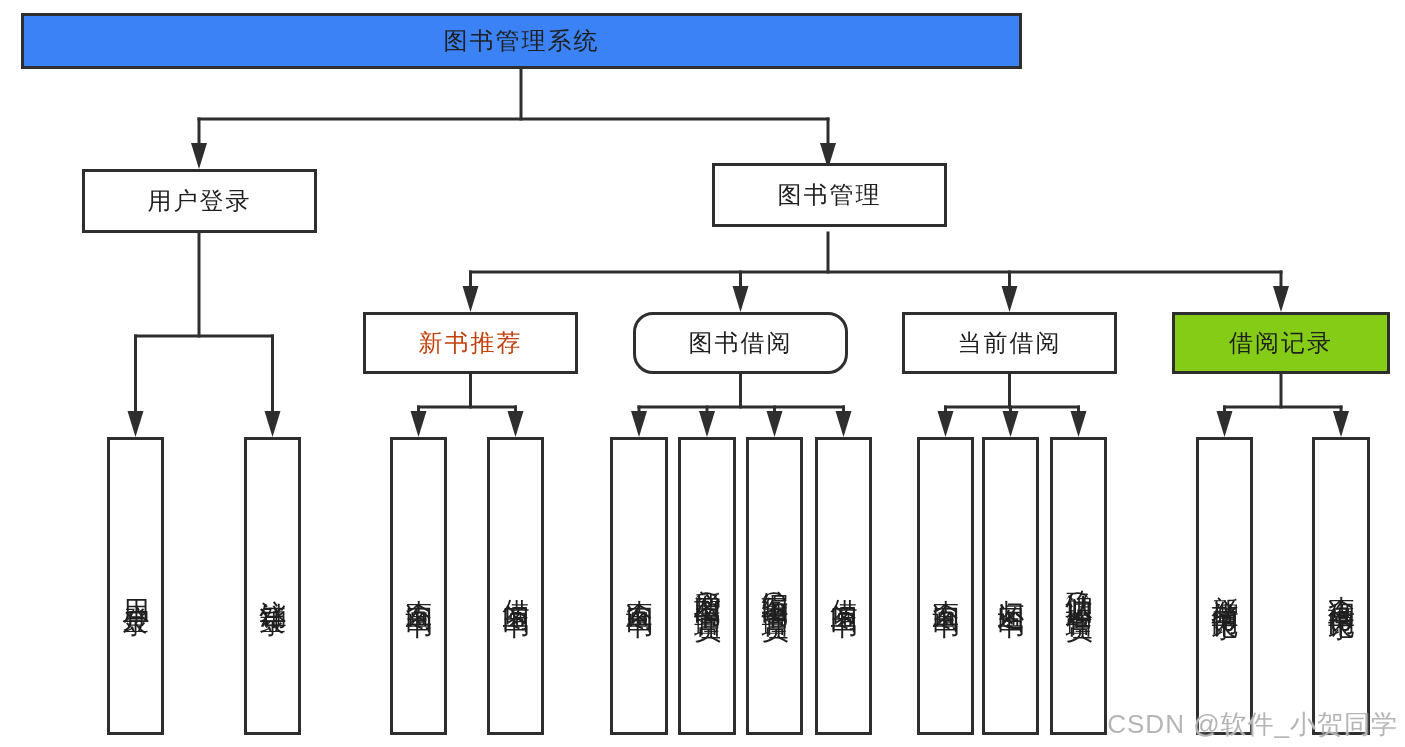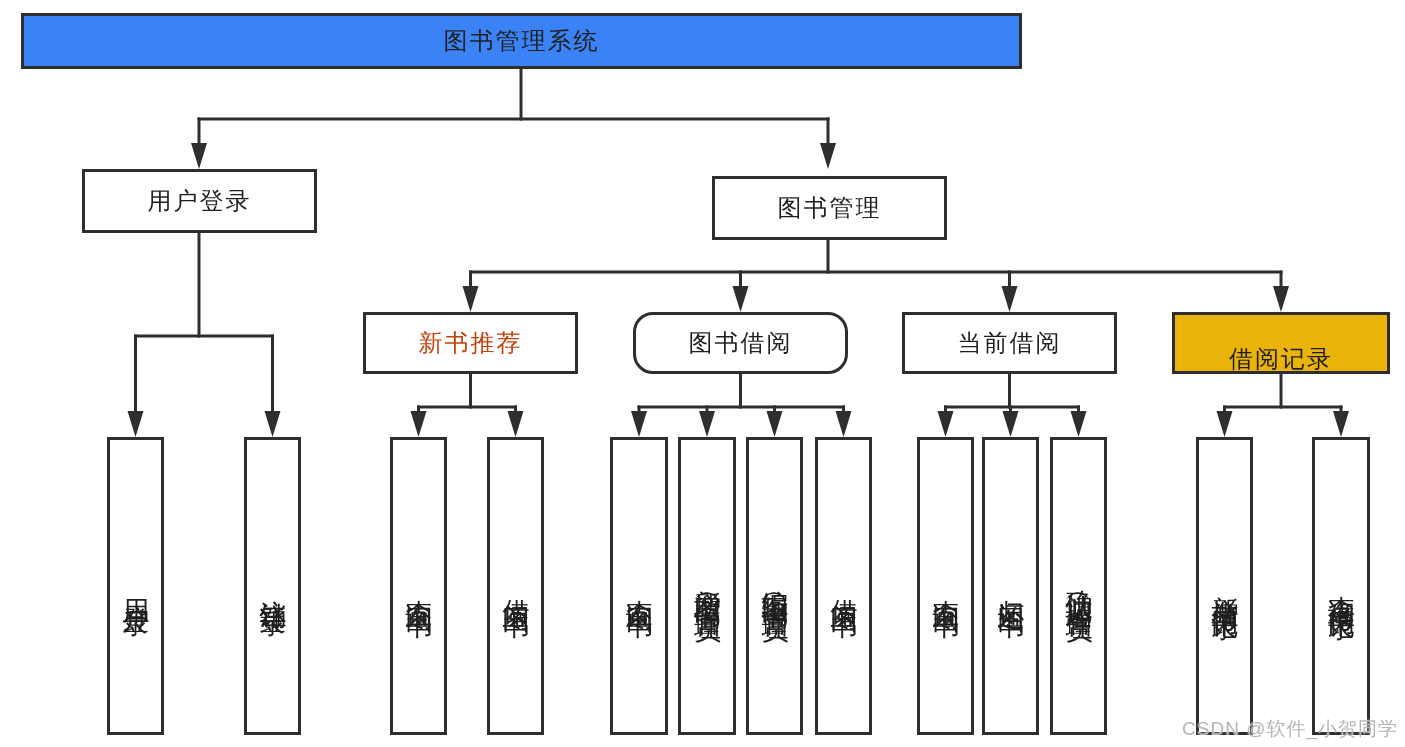--- a/index.html
+++ b/index.html
@@ -14,21 +14,21 @@
   }
   .node .lbl{
     color:#1f1f1f;font-size:24px;letter-spacing:2px;white-space:nowrap;line-height:1;
   }
   .node.v .lbl{
     writing-mode:vertical-rl;text-orientation:mixed;
     font-size:27px;letter-spacing:4px;white-space:normal;
   }
   #watermark{
     position:absolute;right:7px;bottom:5px;z-index:5;
-    font-size:19px;letter-spacing:1px;white-space:nowrap;
+    font-size:26px;letter-spacing:1px;white-space:nowrap;
     text-shadow:0 0 2px #ffffff;
   }
 </style>
 </head>
 <body>
 
 <div id="stage">
   <svg class="connectors" width="1405" height="747">
       <line x1="521" y1="69" x2="521" y2="119" stroke="#2e2e2e" stroke-width="3" stroke-linecap="square"></line>
       <line x1="199" y1="119" x2="828" y2="119" stroke="#2e2e2e" stroke-width="3" stroke-linecap="square"></line>
@@ -83,33 +83,33 @@
       <line x1="1341" y1="407" x2="1341" y2="417" stroke="#2e2e2e" stroke-width="3" stroke-linecap="square"></line>
       <polygon points="1333,411 1349,411 1341,437" fill="#2e2e2e"></polygon>
     </svg>
   <div id="watermark" title="CSDN @软件_小贺同学" style="color: rgb(181, 181, 181);">CSDN @软件_小贺同学</div>
 <div class="node" style="left: 21px; top: 13px; width: 1001px; height: 56px; border-color: rgb(46, 46, 46); background: #3b82f6;">
       <span class="lbl" style="color: rgb(31, 31, 31);">图书管理系统</span>
     </div>
     <div class="node" style="left: 82px; top: 169px; width: 235px; height: 64px; border-color: rgb(46, 46, 46); background: rgb(255, 255, 255);">
       <span class="lbl" style="color: rgb(31, 31, 31);">用户登录</span>
     </div>
-    <div class="node" style="left: 712px; top: 176px; width: 235px; height: 64px; border-color: rgb(46, 46, 46); background: rgb(255, 255, 255);">
+    <div class="node" style="left: 712px; top: 163px; width: 235px; height: 64px; border-color: rgb(46, 46, 46); background: rgb(255, 255, 255);">
       <span class="lbl" style="color: rgb(31, 31, 31);">图书管理</span>
     </div>
     <div class="node" style="left: 363px; top: 312px; width: 215px; height: 62px; border-color: rgb(46, 46, 46); background: rgb(255, 255, 255);">
       <span class="lbl" style="color: #c2410c;">新书推荐</span>
     </div>
     <div class="node" style="left: 633px; top: 312px; width: 215px; height: 62px; border-color: rgb(46, 46, 46); background: rgb(255, 255, 255); border-radius: 20px;">
       <span class="lbl" style="color: rgb(31, 31, 31);">图书借阅</span>
     </div>
     <div class="node" style="left: 902px; top: 312px; width: 215px; height: 62px; border-color: rgb(46, 46, 46); background: rgb(255, 255, 255);">
       <span class="lbl" style="color: rgb(31, 31, 31);">当前借阅</span>
     </div>
-    <div class="node" style="left: 1172px; top: 312px; width: 218px; height: 62px; border-color: rgb(46, 46, 46); background: #eab308; align-items: flex-end;">
+    <div class="node" style="left: 1172px; top: 312px; width: 218px; height: 62px; border-color: rgb(46, 46, 46); background: #84cc16;">
       <span class="lbl" style="color: rgb(31, 31, 31);">借阅记录</span>
     </div>
     <div class="node v" style="left: 107px; top: 437px; width: 57px; height: 298px; border-color: rgb(46, 46, 46); background: rgb(255, 255, 255);">
       <span class="lbl" style="color: rgb(31, 31, 31);">用户登录</span>
     </div>
     <div class="node v" style="left: 244px; top: 437px; width: 57px; height: 298px; border-color: rgb(46, 46, 46); background: rgb(255, 255, 255);">
       <span class="lbl" style="color: rgb(31, 31, 31);">注销登录</span>
     </div>
     <div class="node v" style="left: 390px; top: 437px; width: 57px; height: 298px; border-color: rgb(46, 46, 46); background: rgb(255, 255, 255);">
       <span class="lbl" style="color: rgb(31, 31, 31);">查询图书</span>

